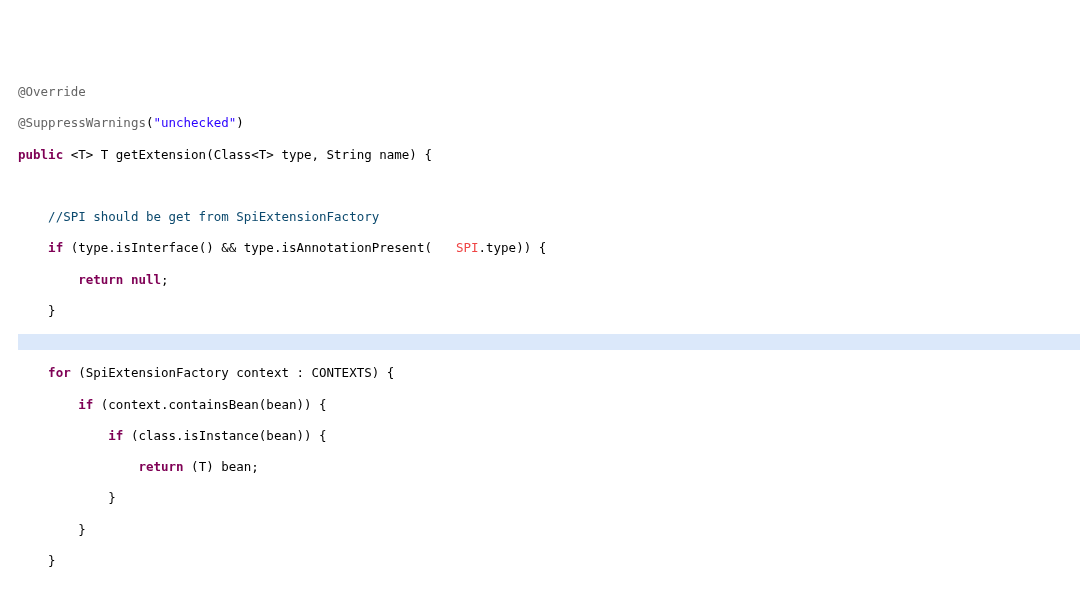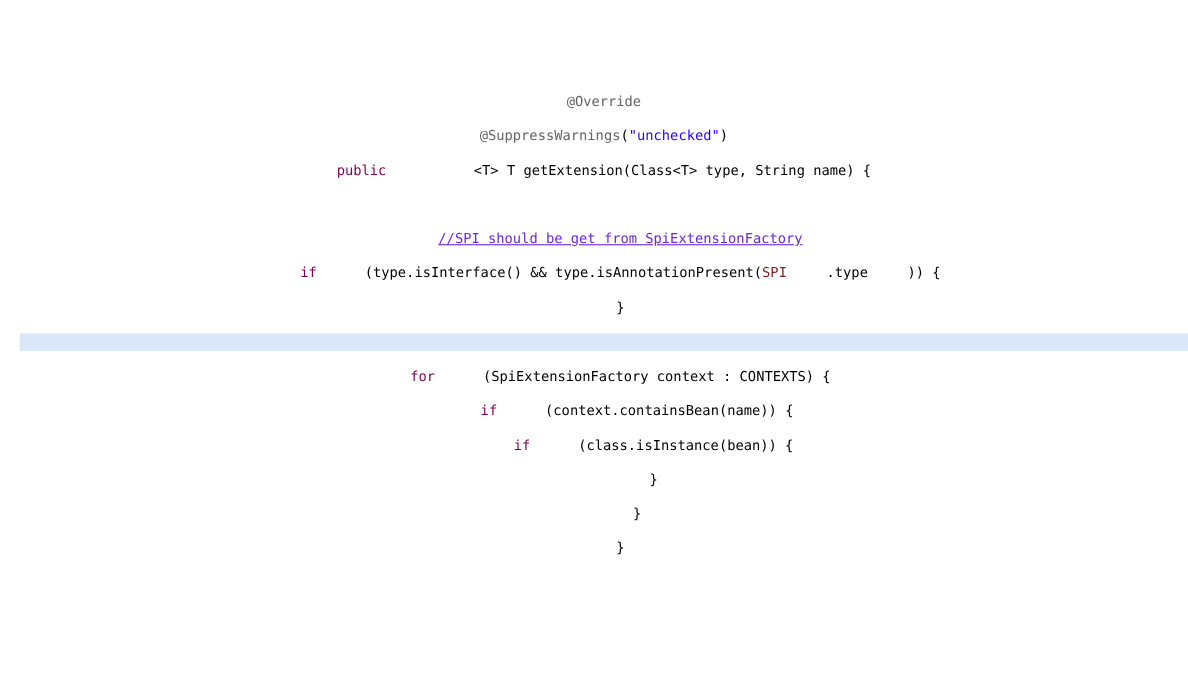--- a/index.html
+++ b/index.html
@@ -5,47 +5,49 @@
   * { margin: 0; padding: 0; box-sizing: border-box; }
   body {
     font-family: "Menlo", "Monaco", "Consolas", monospace;
     font-size: 12.5px;
     line-height: 1.25;
     background: #ffffff;
     color: #000000;
     padding: 6px 0 10px 18px;
     white-space: pre;
   }
-  .code-line { min-height: 1.25em; text-align: center; }
+  .code-line { min-height: 1.25em; }
   .highlighted { background: #dbe8fa; }
-  .kw     { color: #7f0055; font-weight: 400; }   
+  .kw     { color: #7f0055; font-weight: 700; }   
   .ann    { color: #646464; }                     
   .str    { color: #2a00ff; }                     
-  .const  { color: #7f1d1d; }                     
-  .cmt    { color: #6d28d9; text-decoration: underline; }                     
-  .id     { color: #000000; margin-left: 36px; }
+  .const  { color: #ef4444; margin-left: 24px; }                     
+  .cmt    { color: #0c4a6e; }                     
+  .id     { color: #000000; }
   .op     { color: #000000; }
 </style>
 </head>
 <body>
 
 
 
 <div>
 <div class="code-line"><span class="ann">@Override</span></div>
 <div class="code-line"><span class="ann">@SuppressWarnings</span><span class="op">(</span><span class="str">"unchecked"</span><span class="op">)</span></div>
 <div class="code-line"><span class="kw">public</span><span class="id"> </span><span class="id">&lt;T&gt; T getExtension(Class&lt;T&gt; type, String name) {</span></div>
 <div class="code-line"> </div>
 <div class="code-line">    <span class="cmt">//SPI should be get from SpiExtensionFactory</span></div>
 <div class="code-line">    <span class="kw">if</span><span class="id"> (type.isInterface() &amp;&amp; type.isAnnotationPresent(</span><span class="const">SPI</span><span class="id">.type</span><span class="id">)) {</span></div>
+<div class="code-line">        <span class="kw">return</span> <span class="kw">null</span><span class="op">;</span></div>
 <div class="code-line">    <span class="op">}</span></div>
 <div class="code-line highlighted"> </div>
 <div class="code-line">    <span class="kw">for</span><span class="id"> (SpiExtensionFactory context : CONTEXTS) {</span></div>
-<div class="code-line">        <span class="kw">if</span><span class="id"> (context.containsBean(name)) {</span></div>
+<div class="code-line">        <span class="kw">if</span><span class="id"> (context.containsBean(bean)) {</span></div>
 <div class="code-line">            <span class="kw">if</span><span class="id"> (class.isInstance(bean)) {</span></div>
+<div class="code-line">                <span class="kw">return</span><span class="id"> (T) bean;</span></div>
 <div class="code-line">            <span class="op">}</span></div>
 <div class="code-line">        <span class="op">}</span></div>
 <div class="code-line">    <span class="op">}</span></div>
 
 
 
 
 
 
 

